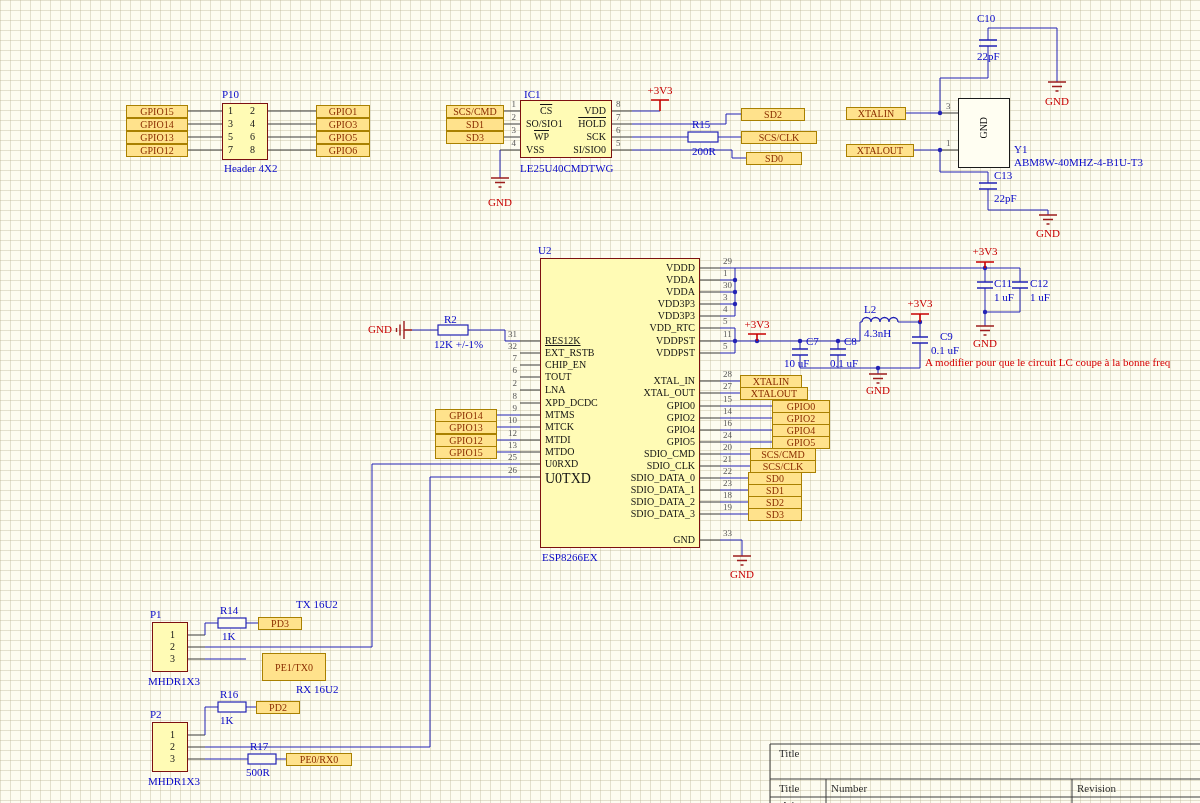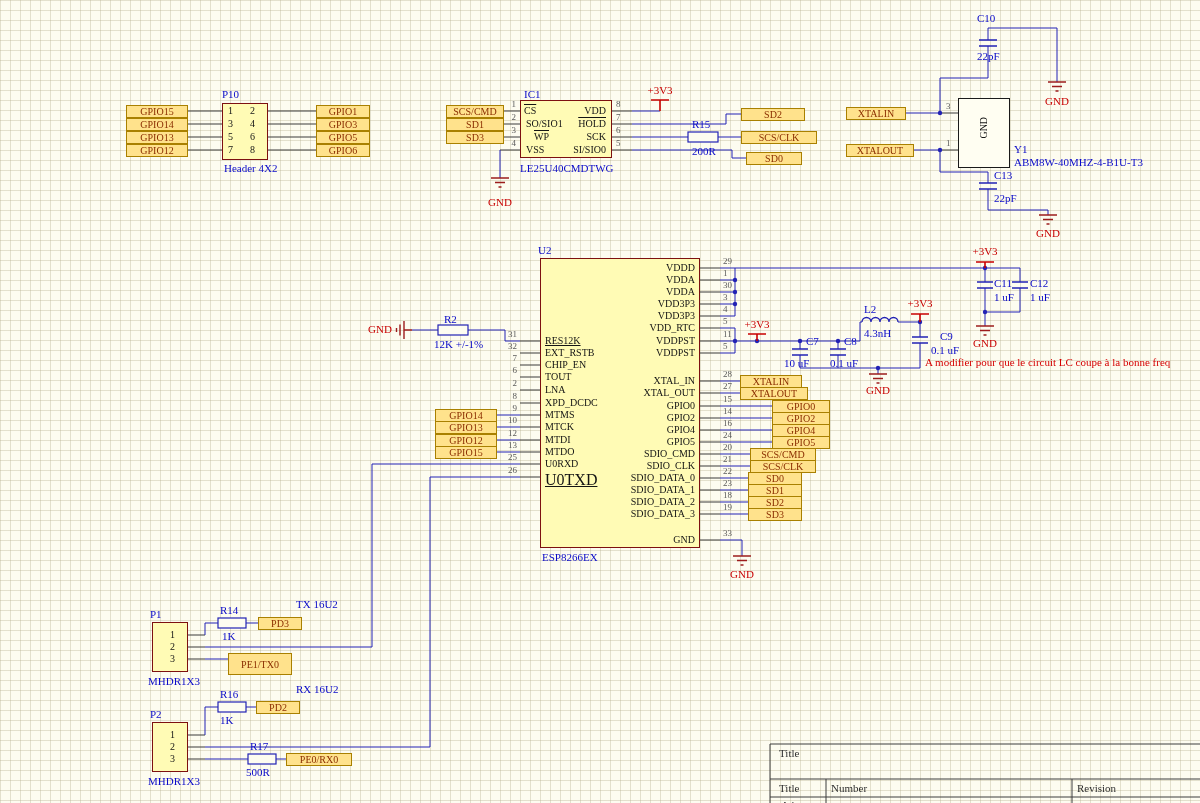--- a/index.html
+++ b/index.html
@@ -146,36 +146,36 @@
     <div class="port" style="left: 772px; top: 412px; width: 58px; height: 13px;">GPIO2</div>
     <div class="port" style="left: 772px; top: 424px; width: 58px; height: 13px;">GPIO4</div>
     <div class="port" style="left: 772px; top: 436px; width: 58px; height: 13px;">GPIO5</div>
     <div class="port" style="left: 750px; top: 448px; width: 66px; height: 13px;">SCS/CMD</div>
     <div class="port" style="left: 750px; top: 460px; width: 66px; height: 13px;">SCS/CLK</div>
     <div class="port" style="left: 748px; top: 472px; width: 54px; height: 13px;">SD0</div>
     <div class="port" style="left: 748px; top: 484px; width: 54px; height: 13px;">SD1</div>
     <div class="port" style="left: 748px; top: 496px; width: 54px; height: 13px;">SD2</div>
     <div class="port" style="left: 748px; top: 508px; width: 54px; height: 13px;">SD3</div>
     <div class="port" style="left: 258px; top: 617px; width: 44px; height: 13px;">PD3</div>
-    <div class="port" style="left: 228px; top: 653px; width: 64px; height: 22px;">PE1/TX0</div>
+    <div class="port" style="left: 262px; top: 653px; width: 64px; height: 28px;">PE1/TX0</div>
     <div class="port" style="left: 256px; top: 701px; width: 44px; height: 13px;">PD2</div>
     <div class="port" style="left: 286px; top: 753px; width: 66px; height: 13px;">PE0/RX0</div>
     <div class="label b" style="left: 222px; top: 88px;">P10</div>
     <div class="label b" style="left: 224px; top: 162px;">Header 4X2</div>
     <div class="label k" style="left: 228px; top: 105px; font-size: 10px;">1</div>
     <div class="label k" style="left: 250px; top: 105px; font-size: 10px;">2</div>
     <div class="label k" style="left: 228px; top: 118px; font-size: 10px;">3</div>
     <div class="label k" style="left: 250px; top: 118px; font-size: 10px;">4</div>
     <div class="label k" style="left: 228px; top: 131px; font-size: 10px;">5</div>
     <div class="label k" style="left: 250px; top: 131px; font-size: 10px;">6</div>
     <div class="label k" style="left: 228px; top: 144px; font-size: 10px;">7</div>
     <div class="label k" style="left: 250px; top: 144px; font-size: 10px;">8</div>
     <div class="label b" style="left: 524px; top: 88px;">IC1</div>
     <div class="label b" style="left: 520px; top: 162px;">LE25U40CMDTWG</div>
-    <div class="label k" style="left: 524px; top: 105px; font-size: 10px; text-decoration: overline; text-align: center;">CS</div>
+    <div class="label k" style="left: 540px; top: 105px; font-size: 10px; text-decoration: overline; text-align: center;">CS</div>
     <div class="label k" style="left: 526px; top: 118px; font-size: 10px;">SO/SIO1</div>
     <div class="label k" style="left: 526px; top: 131px; font-size: 10px; text-decoration: overline; margin-left: 8px;">WP</div>
     <div class="label k" style="left: 526px; top: 144px; font-size: 10px;">VSS</div>
     <div class="label k" style="left: 606px; top: 105px; font-size: 10px; transform: translateX(-100%);">VDD</div>
     <div class="label k" style="left: 606px; top: 118px; font-size: 10px; text-decoration: overline; transform: translateX(-100%);">HOLD</div>
     <div class="label k" style="left: 606px; top: 131px; font-size: 10px; transform: translateX(-100%);">SCK</div>
     <div class="label k" style="left: 606px; top: 144px; font-size: 10px; transform: translateX(-100%);">SI/SIO0</div>
     <div class="label g" style="left: 516px; top: 99px; font-size: 9px; transform: translateX(-100%);">1</div>
     <div class="label g" style="left: 516px; top: 112px; font-size: 9px; transform: translateX(-100%);">2</div>
     <div class="label g" style="left: 516px; top: 125px; font-size: 9px; transform: translateX(-100%);">3</div>
@@ -205,21 +205,21 @@
     <div class="label k" style="left: 545px; top: 347px; font-size: 10px;">EXT_RSTB</div>
     <div class="label k" style="left: 545px; top: 359px; font-size: 10px;">CHIP_EN</div>
     <div class="label k" style="left: 545px; top: 371px; font-size: 10px;">TOUT</div>
     <div class="label k" style="left: 545px; top: 384px; font-size: 10px;">LNA</div>
     <div class="label k" style="left: 545px; top: 397px; font-size: 10px;">XPD_DCDC</div>
     <div class="label k" style="left: 545px; top: 409px; font-size: 10px;">MTMS</div>
     <div class="label k" style="left: 545px; top: 421px; font-size: 10px;">MTCK</div>
     <div class="label k" style="left: 545px; top: 434px; font-size: 10px;">MTDI</div>
     <div class="label k" style="left: 545px; top: 446px; font-size: 10px;">MTDO</div>
     <div class="label k" style="left: 545px; top: 458px; font-size: 10px;">U0RXD</div>
-    <div class="label k" style="left: 545px; top: 471px; font-size: 16px; text-decoration: underline;">U0TXD</div>
+    <div class="label k" style="left: 545px; top: 471px; font-size: 14px;">U0TXD</div>
     <div class="label g" style="left: 517px; top: 329px; font-size: 9px; transform: translateX(-100%);">31</div>
     <div class="label g" style="left: 517px; top: 341px; font-size: 9px; transform: translateX(-100%);">32</div>
     <div class="label g" style="left: 517px; top: 353px; font-size: 9px; transform: translateX(-100%);">7</div>
     <div class="label g" style="left: 517px; top: 365px; font-size: 9px; transform: translateX(-100%);">6</div>
     <div class="label g" style="left: 517px; top: 378px; font-size: 9px; transform: translateX(-100%);">2</div>
     <div class="label g" style="left: 517px; top: 391px; font-size: 9px; transform: translateX(-100%);">8</div>
     <div class="label g" style="left: 517px; top: 403px; font-size: 9px; transform: translateX(-100%);">9</div>
     <div class="label g" style="left: 517px; top: 415px; font-size: 9px; transform: translateX(-100%);">10</div>
     <div class="label g" style="left: 517px; top: 428px; font-size: 9px; transform: translateX(-100%);">12</div>
     <div class="label g" style="left: 517px; top: 440px; font-size: 9px; transform: translateX(-100%);">13</div>

